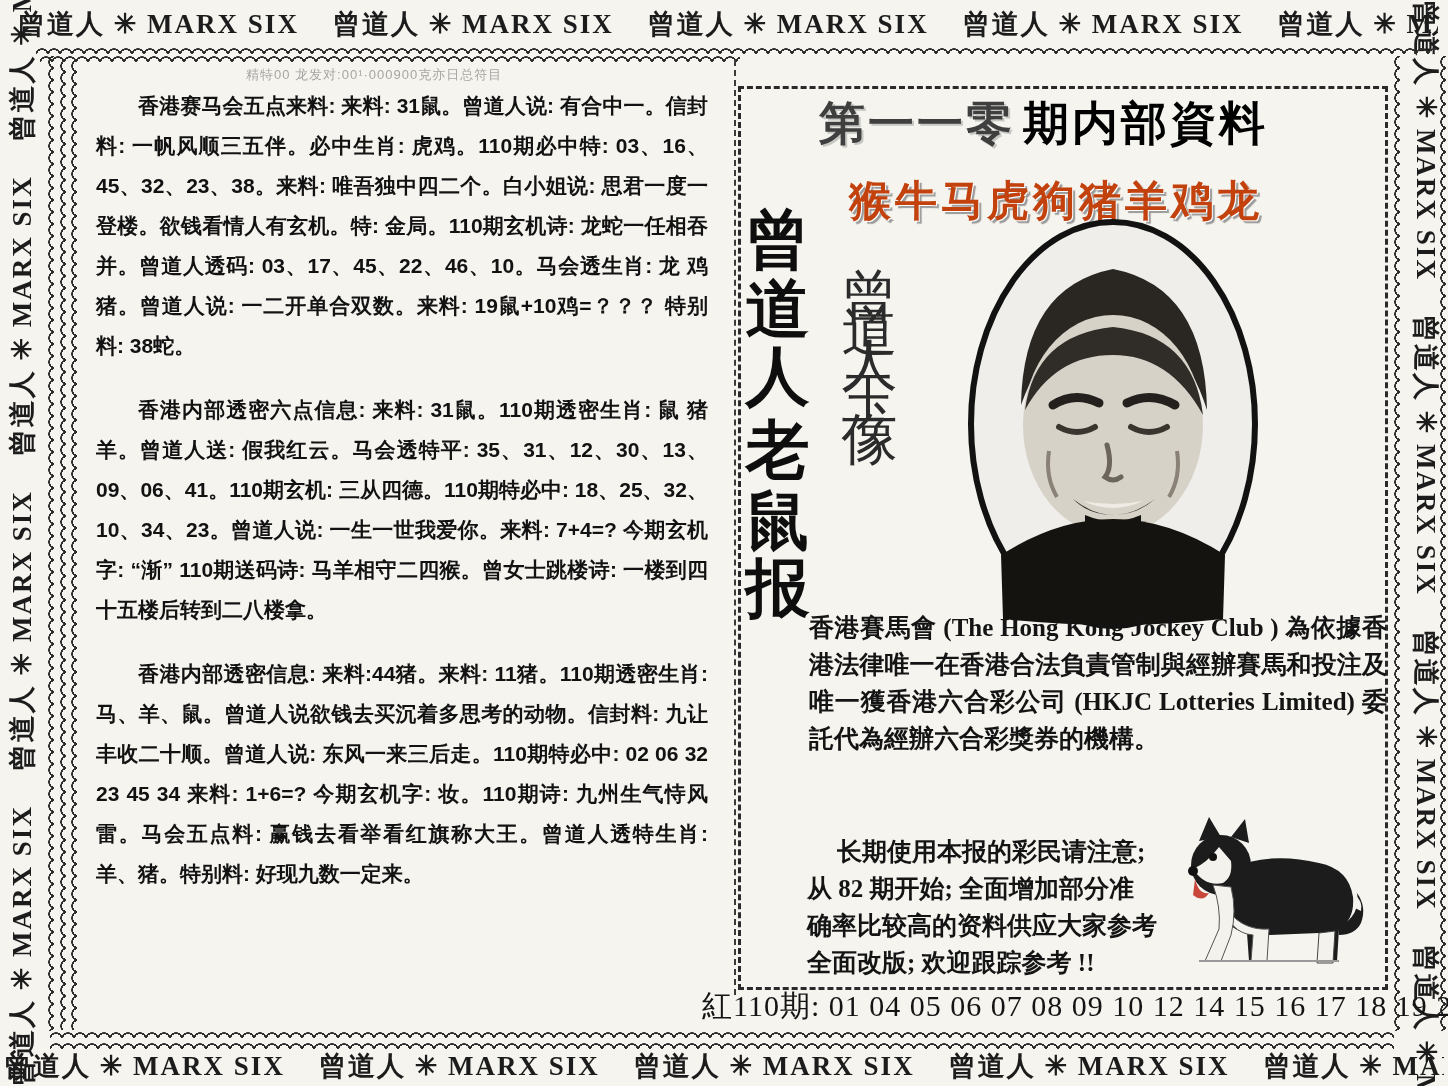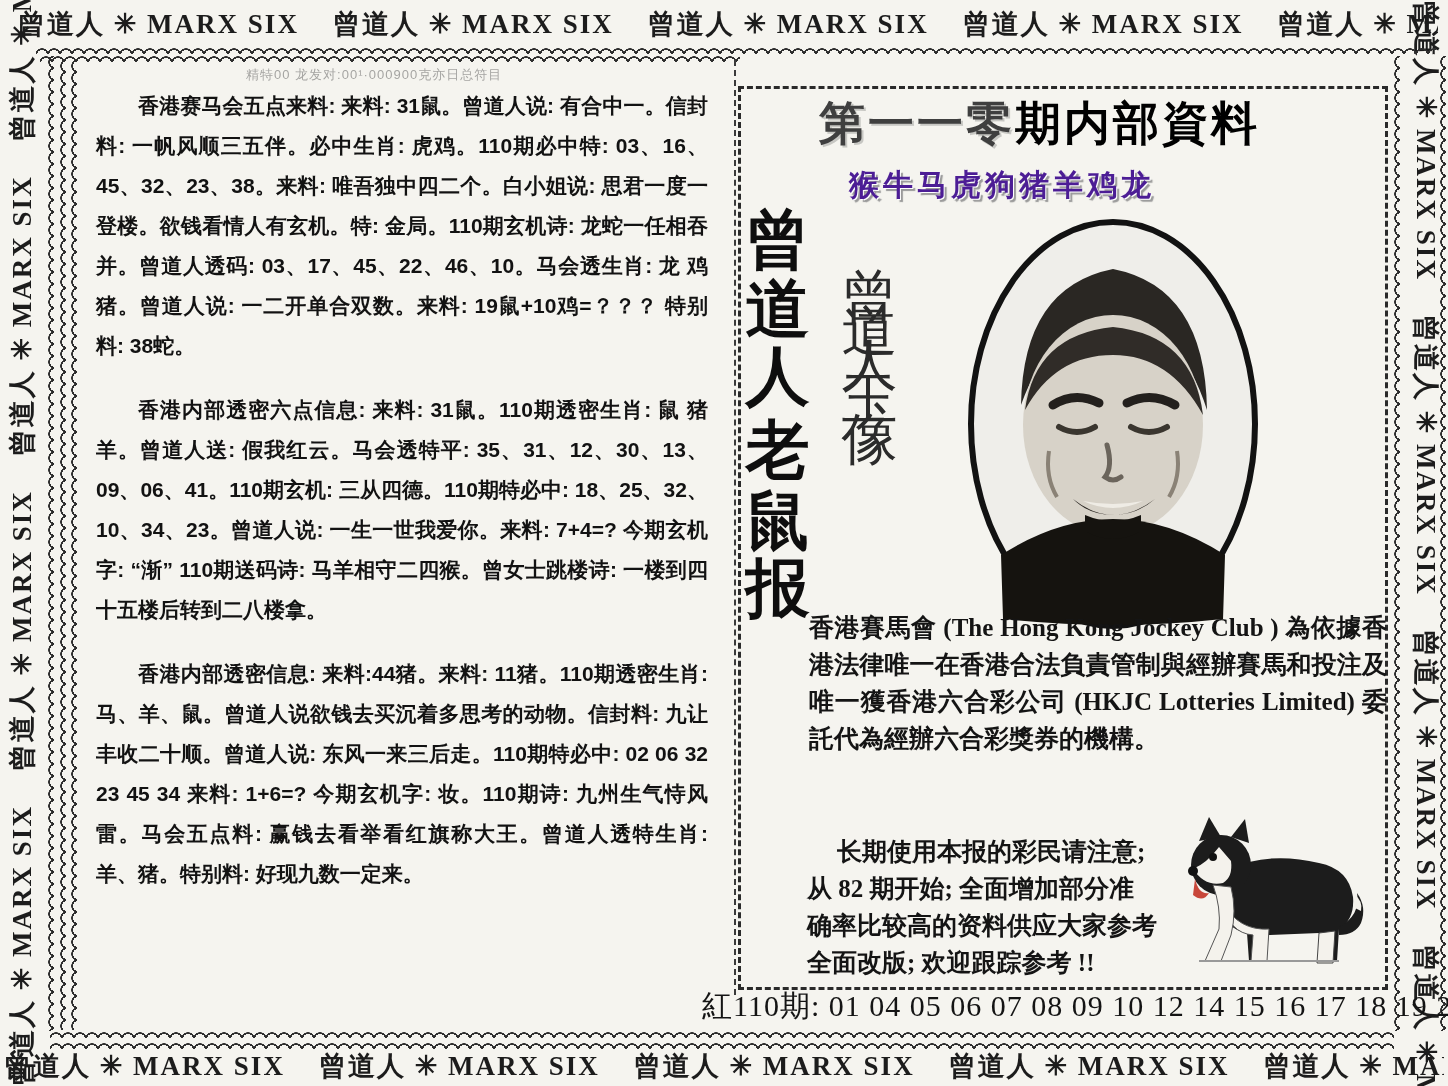--- a/index.html
+++ b/index.html
@@ -39,24 +39,24 @@
     text-indent:2em;margin:0 12px 24px 0;text-align:justify;
   }
   
   #rpanel{
     position:absolute;left:738px;top:86px;width:650px;height:904px;
     border:3px dashed #2a2a2a;box-sizing:border-box;
   }
   .rp-title{position:absolute;top:4px;left:78px;white-space:nowrap;
     font-family:"Liberation Serif",serif;font-size:46px;font-weight:bold;letter-spacing:3px;}
   .rp-title .t1{color:#3f3f3f;text-shadow:2px 2px 0 #c7c7c3;}
-  .rp-title .t2{color:#000;}
-  .rp-zodiac{position:absolute;top:76px;left:108px;white-space:nowrap;
-    font-family:"Liberation Serif",serif;font-size:30px;font-weight:bold;
-    color:#4c1d95;text-shadow:1px 1px 0 #fff,3px 3px 1px #9a9a9a;letter-spacing:4px;}
+  .rp-title .t2{color:#000;margin-left:8px;}
+  .rp-zodiac{position:absolute;top:84px;left:108px;white-space:nowrap;
+    font-family:"Liberation Serif",serif;font-size:42px;font-weight:bold;
+    color:#c2410c;text-shadow:1px 1px 0 #fff,3px 3px 1px #9a9a9a;letter-spacing:4px;}
   .rp-vert-outer{position:absolute;top:66px;left:2px;height:880px;
     writing-mode:vertical-rl;font-size:64px;font-weight:900;color:#0e0e0e;
     letter-spacing:70px;font-family:"Liberation Sans",sans-serif;line-height:70px;}
   .rp-vert-inner{position:absolute;top:134px;left:98px;height:470px;
     writing-mode:vertical-rl;font-size:56px;font-weight:normal;color:#2b2b2b;
     letter-spacing:36px;font-family:"Liberation Serif",serif;line-height:62px;}
   .rp-portrait{position:absolute;top:126px;left:224px;width:296px;height:418px;}
   .rp-jockey{position:absolute;top:520px;left:68px;width:578px;
     font-family:"Liberation Serif",serif;font-weight:bold;font-size:25px;
     line-height:37px;color:#141414;text-align:justify;}

